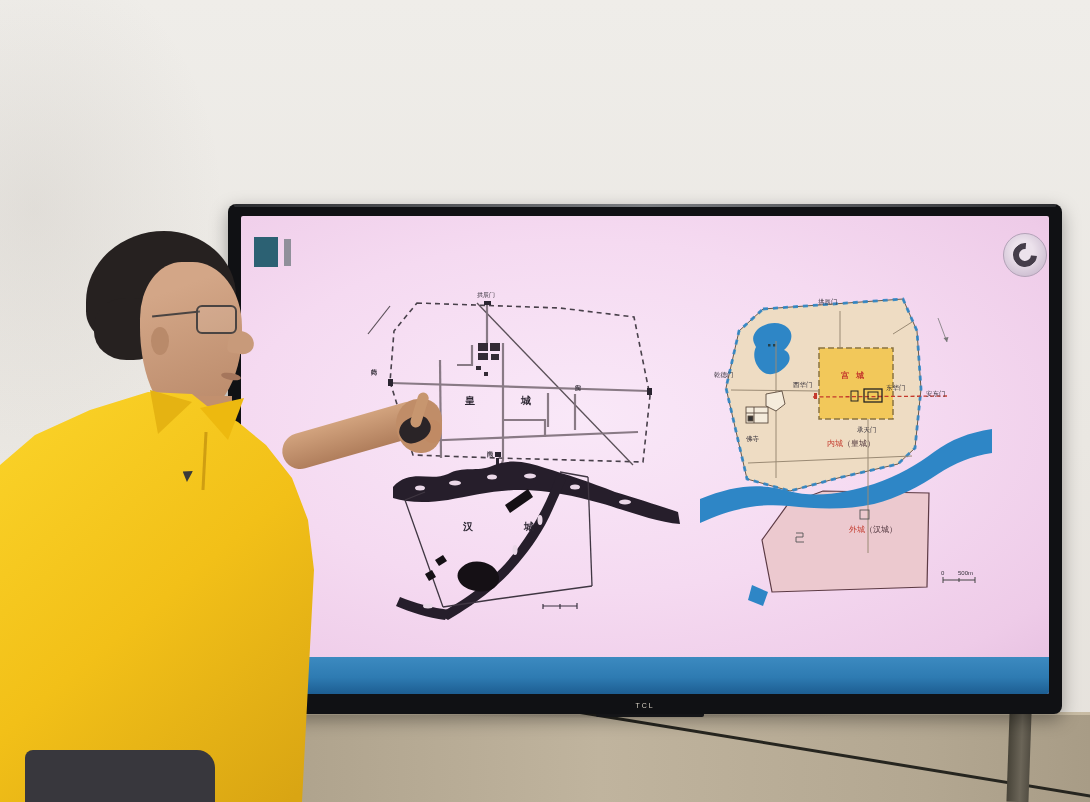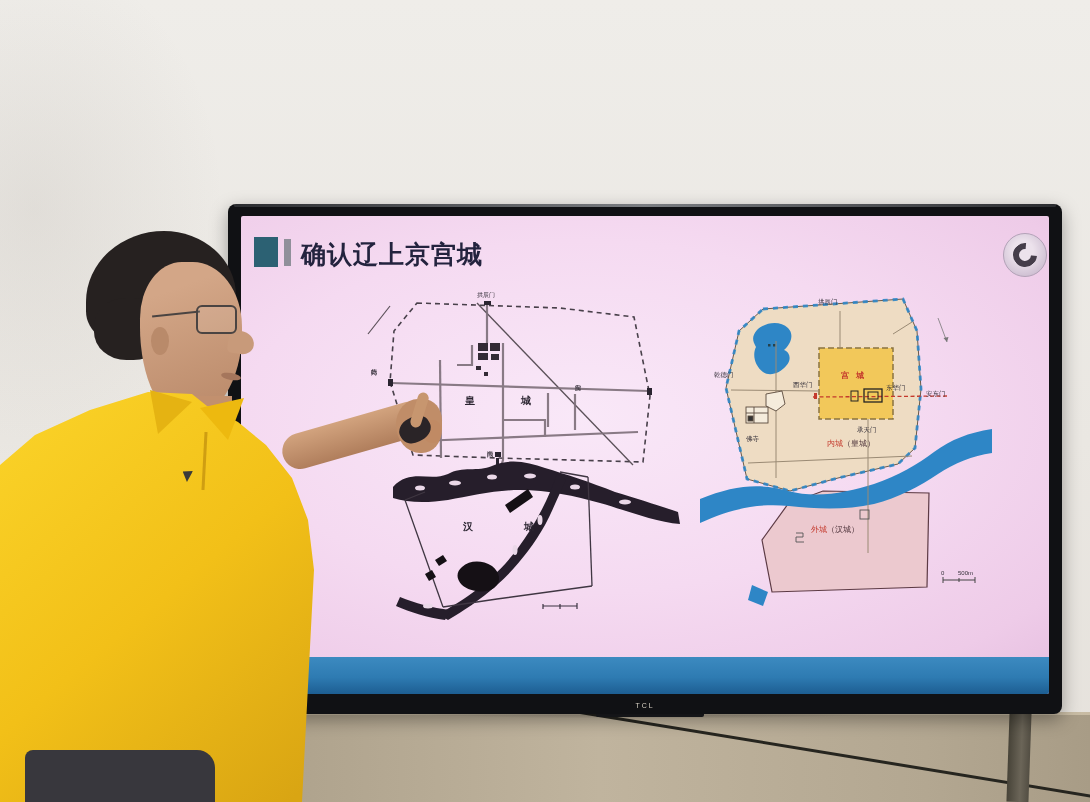--- a/index.html
+++ b/index.html
@@ -109,21 +109,20 @@
   <div class="tv-leg"></div>
 
   <div class="tv">
     <div class="tv-top-glint"></div>
     <div class="tv-brand">TCL</div>
 
     <div class="screen">
 
       <div class="accent-square"></div>
       <div class="accent-bar"></div>
-      <div class="slide-title">确认辽上京宫城</div>
       <div class="seal">
         <div class="seal-c"></div>
       </div>
       <div class="footer-band"></div>
 
       <svg style="position:absolute;left:114px;top:72px;" width="330" height="340" viewBox="355 288 330 340">
 
         <path d="M417,303 L560,308 L634,317 L650,396 L643,462 L497,458 L413,455 L390,382 L394,331 Z" fill="none" stroke="#48404a" stroke-width="1.6" stroke-dasharray="5 4"></path>
         <path d="M390,306 L368,334" stroke="#5a5058" stroke-width="1.2"></path>
         <path d="M477,303 L633,465" stroke="#5a5058" stroke-width="1.3" fill="none"></path>
@@ -273,21 +272,21 @@
       <div class="lbl" style="left:473px;top:156px;font-size:6.5px;">乾德门</div>
       <div class="lbl" style="left:552px;top:166px;font-size:6.5px;">西华门</div>
       <div class="lbl" style="left:645px;top:169px;font-size:6.5px;">东华门</div>
       <div class="lbl" style="left:685px;top:175px;font-size:6.5px;">安东门</div>
       <div class="lbl" style="left:616px;top:211px;font-size:6.5px;">承天门</div>
       <div class="lbl" style="left:505px;top:220px;font-size:6.5px;">佛寺</div>
       <div class="lbl red" style="left:600px;top:156px;font-size:8px;font-weight:bold;letter-spacing:7px;">宫城</div>
       <div class="lbl r8" style="left:586px;top:224px;">
         <span class="red" style="color:#c4392c;">内城</span><span class="dk">（皇城）</span>
       </div>
-      <div class="lbl r8" style="left:570px;top:310px;">
+      <div class="lbl r8" style="left:608px;top:310px;">
         <span style="color:#c4392c;">外城</span><span class="dk">（汉城）</span>
       </div>
       <div class="lbl" style="left:700px;top:354px;font-size:6px;">0</div>
       <div class="lbl" style="left:717px;top:354px;font-size:6px;">500m</div>
 
     </div>
   </div>
 
   <div class="presenter">
     <div class="hair"></div>

